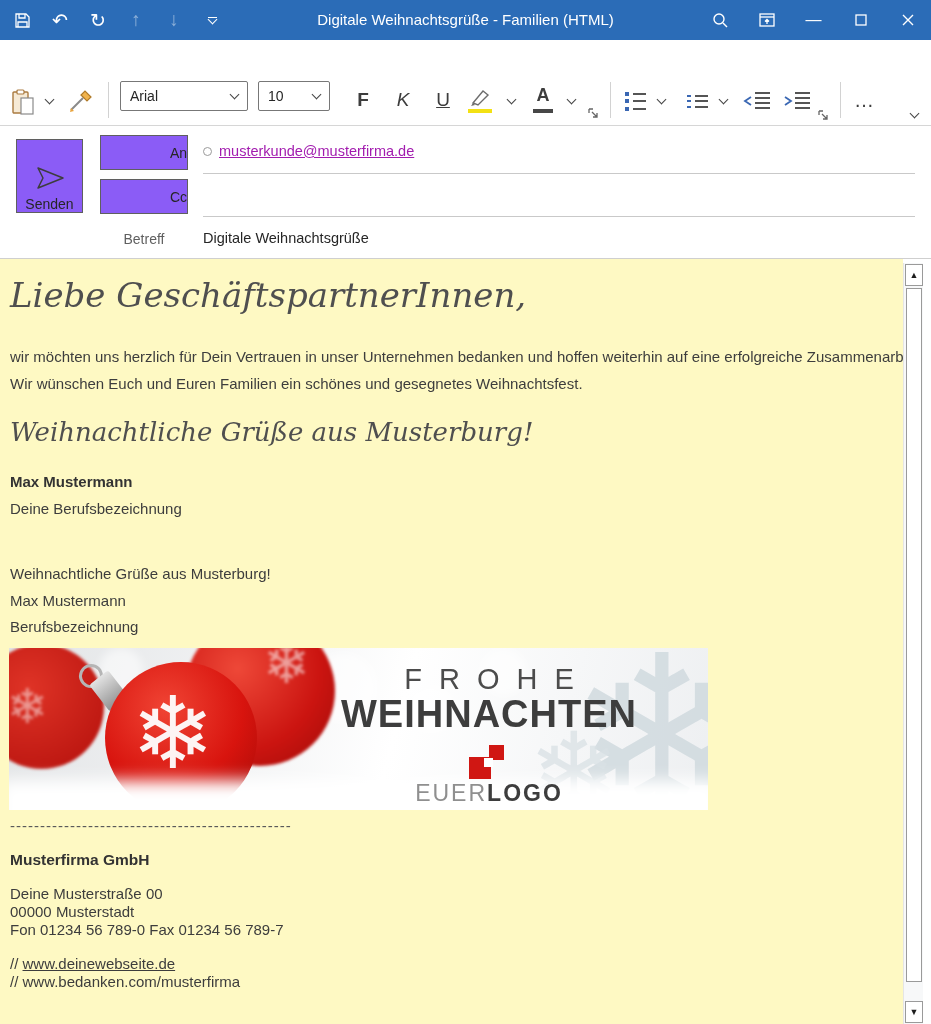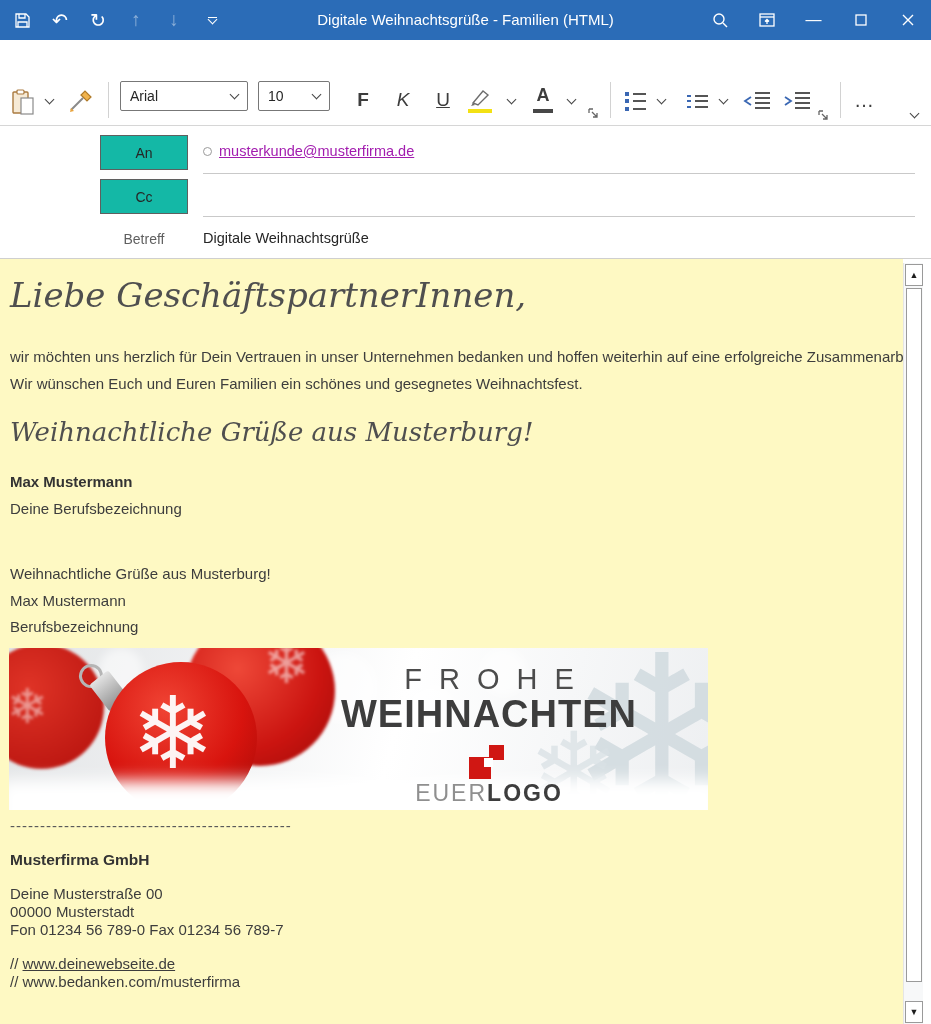--- a/index.html
+++ b/index.html
@@ -38,21 +38,21 @@
   .icon-stack { position:relative; width:26px; height:26px; }
   .list-icon { display:flex; flex-direction:column; gap:3.5px; }
   .list-row { display:flex; align-items:center; gap:4px; }
   .list-bullet { width:4px; height:4px; background:#3a67b3; }
   .list-num { width:4px; height:2px; background:#3a67b3; }
   .list-line { width:13px; height:2px; background:#555; }
   .ellipsis { font-size:20px; color:#3d3d3d; letter-spacing:2px; }
 
   
   .compose { position:absolute; left:0; top:126px; width:931px; height:133px; background:#fff; border-bottom:1px solid #cfcfcf; }
-  .btn-outline { position:absolute; border:1px solid #5f5f5f; background:#14b8a6; color:#262626; font-size:14px; display:flex; align-items:center; justify-content:center; }
+  .btn-outline { position:absolute; border:1px solid #5f5f5f; background:#8b5cf6; color:#262626; font-size:14px; display:flex; align-items:center; justify-content:flex-end; }
   .send-btn { left:16px; top:13px; width:67px; height:74px; flex-direction:column; gap:6px; }
   .an-btn { left:100px; top:9px; width:88px; height:35px; }
   .cc-btn { left:100px; top:53px; width:88px; height:35px; }
   .field-line { position:absolute; left:203px; width:712px; height:1px; background:#c9c9c9; }
   .recipient { position:absolute; left:203px; top:17px; display:flex; align-items:center; gap:7px; }
   .presence { width:9px; height:9px; border:1.4px solid #9a9a9a; border-radius:50%; }
   .recipient a { font-size:14.5px; color:#a21caf; text-decoration:underline; }
   .subject-label { position:absolute; left:100px; top:105px; width:88px; text-align:center; font-size:14px; color:#5f5f5f; }
   .subject-value { position:absolute; left:203px; top:104px; font-size:14.5px; color:#262626; }
 
@@ -277,20 +277,26 @@
     <div class="vsep" style="left:840px;"></div>
     <div class="rb" style="left:848px; top:8px; width:34px; height:32px;">
       <span class="ellipsis">…</span>
     </div>
     <div class="rb" style="left:906px; top:32px; width:16px; height:14px;">
         <span class="chev"></span>
       </div>
   </div>
 
   <div class="compose">
+    <div class="btn-outline send-btn">
+      <svg width="30" height="24" viewBox="0 0 30 24">
+          <path d="M3 22 L28 12 L3 2 L8 12 Z M8 12 L3 22" fill="none" stroke="#3d3d3d" stroke-width="1.5" stroke-linejoin="round"></path>
+        </svg>
+      <span>Senden</span>
+    </div>
     <div class="btn-outline an-btn">
       <span>An</span>
     </div>
     <div class="btn-outline cc-btn">
       <span>Cc</span>
     </div>
     <div class="recipient">
       <span class="presence"></span>
       <a>musterkunde@musterfirma.de</a>
     </div>

